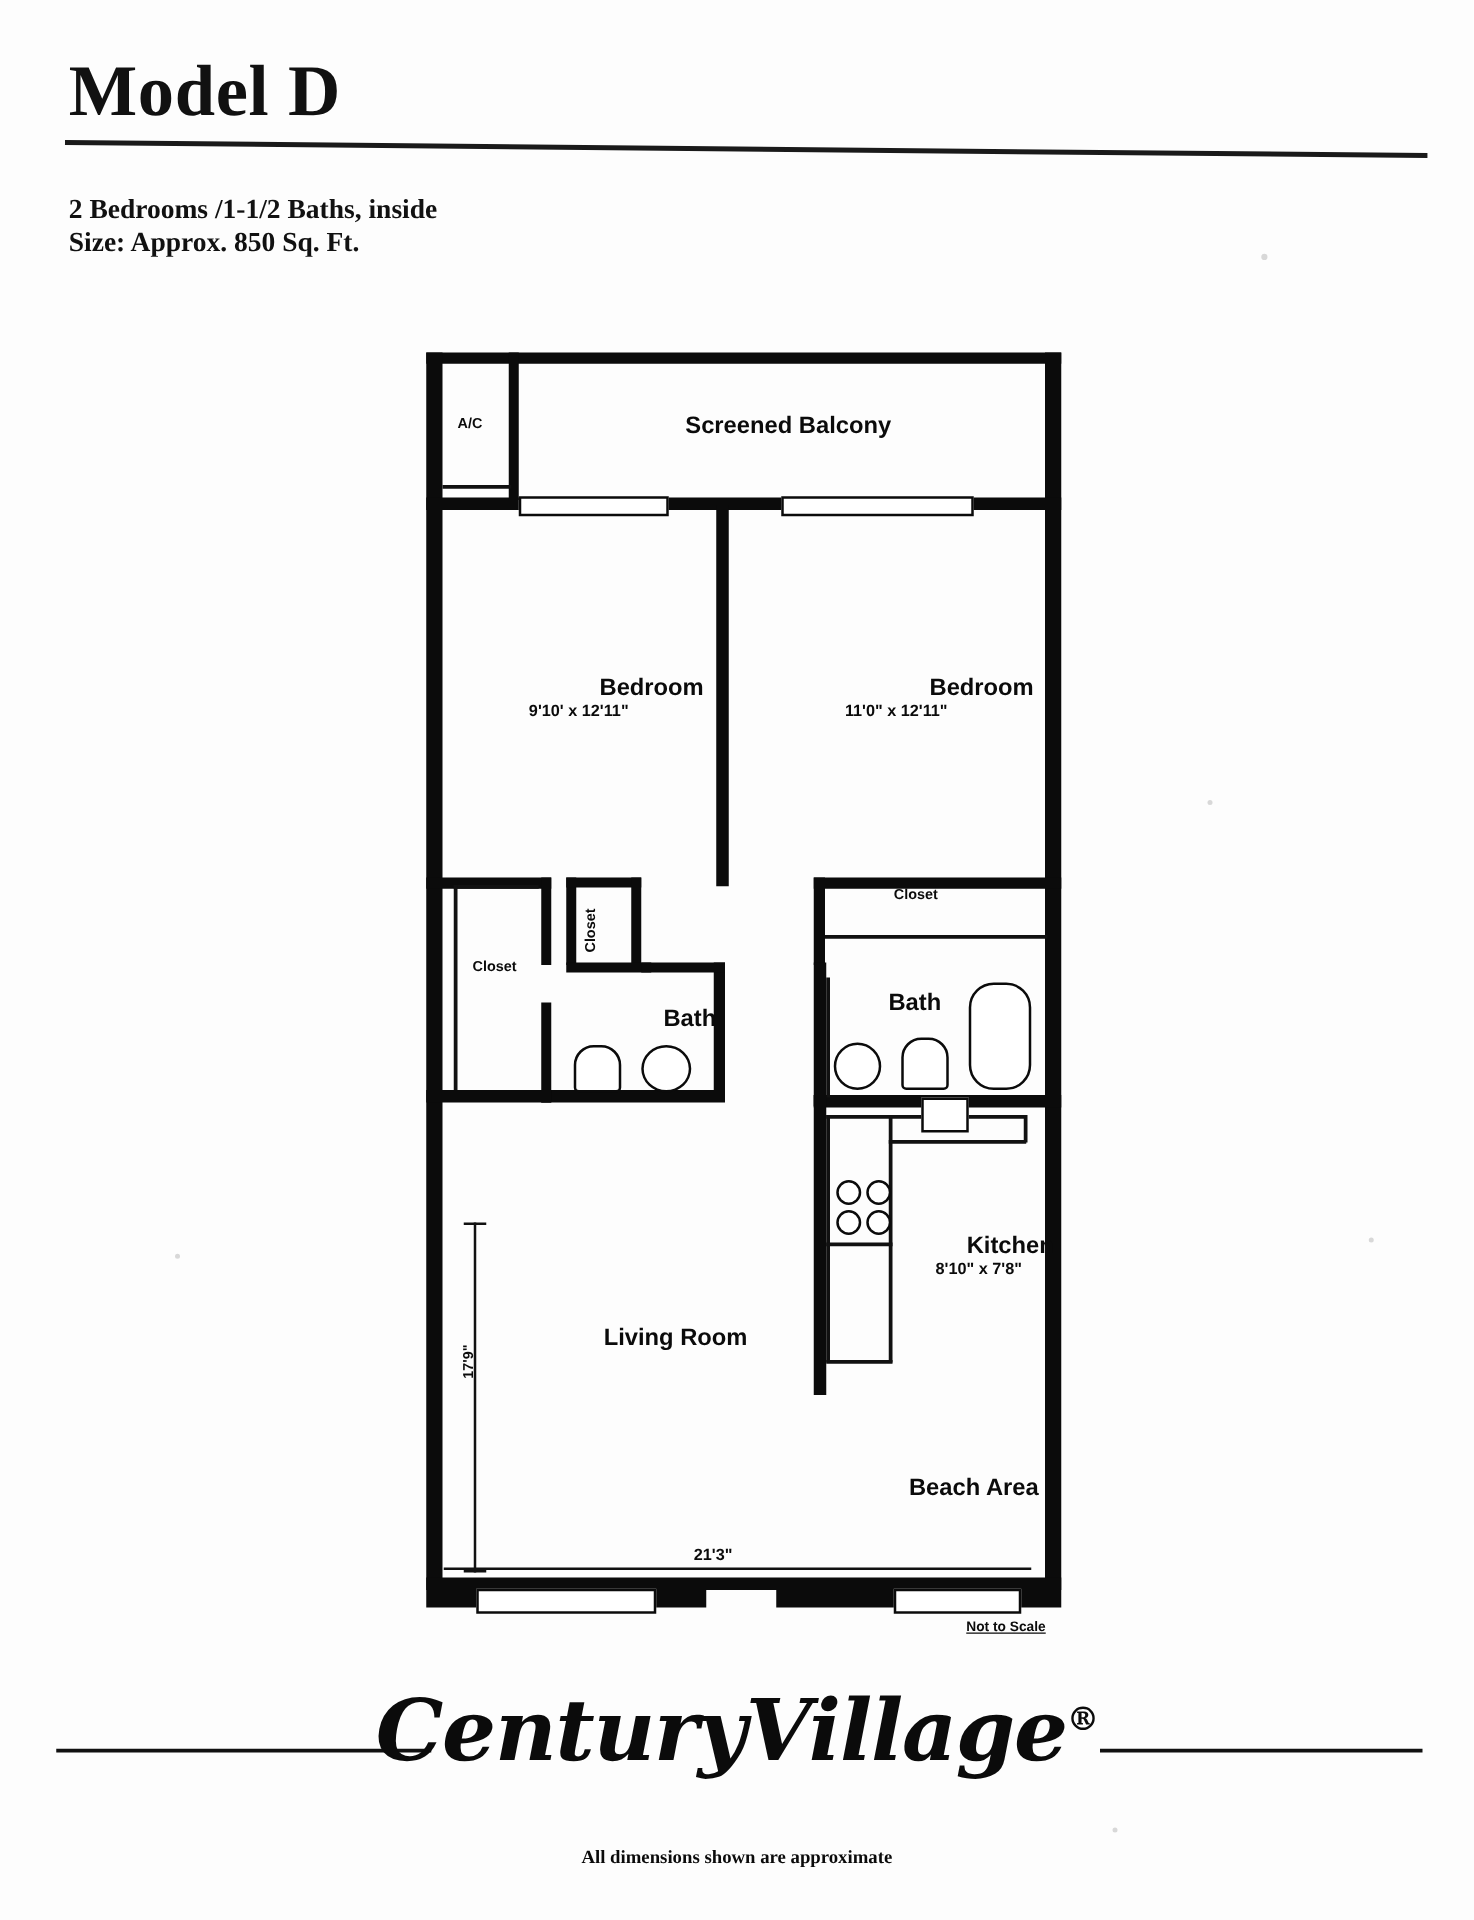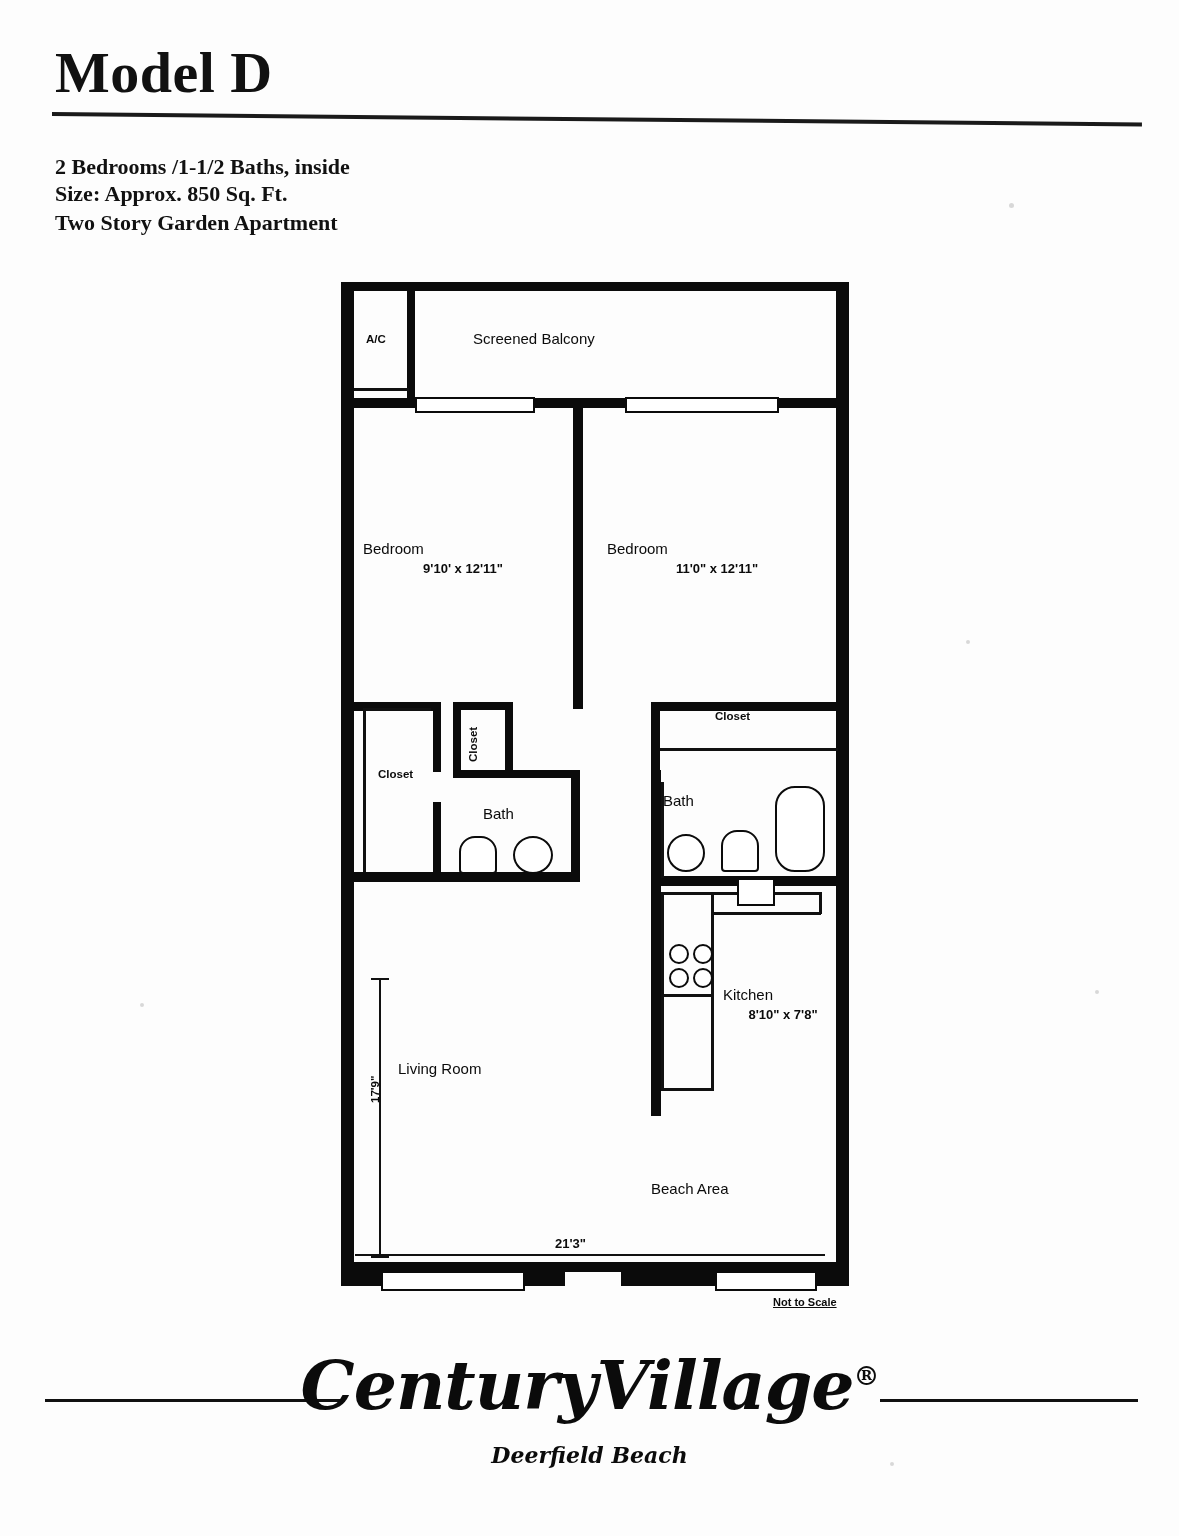--- a/index.html
+++ b/index.html
@@ -66,23 +66,23 @@
     position: absolute;
     background: #0b0b0b;
   }
   .thinline {
     position: absolute;
     background: #111111;
   }
   .room-label {
     position: absolute;
     font-family: "Liberation Sans", sans-serif;
-    font-weight: normal;
-    font-size: 15px;
-    text-align: left;
+    font-weight: bold;
+    font-size: 19px;
+    text-align: right;
     white-space: nowrap;
     color: #0b0b0b;
   }
   .room-dim {
     position: absolute;
     font-family: "Liberation Sans", sans-serif;
     font-weight: bold;
     font-size: 13px;
     text-align: center;
     white-space: nowrap;
@@ -196,21 +196,20 @@
 </style>
 </head>
 <body>
 
 <div id="page">
 
   <div class="title">Model D</div>
   <div class="title-rule"></div>
   <div class="subtitle sub1">2 Bedrooms /1-1/2 Baths, inside</div>
   <div class="subtitle sub2">Size: Approx. 850 Sq. Ft.</div>
-  <div class="subtitle sub3">Two Story Garden Apartment</div>
 
   <div id="plan">
 
     <div class="wall" style="left:8px; top:4px; width:508px; height:9px;"></div>
     <div class="wall" style="left:8px; top:4px; width:13px; height:990px;"></div>
     <div class="wall" style="left:503px; top:4px; width:13px; height:990px;"></div>
 
     <div class="wall" style="left:8px; top:120px; width:508px; height:10px;"></div>
 
     <div class="fixture" style="left:82px; top:119px; width:116px; height:12px; border-width:2px;"></div>
@@ -299,20 +298,20 @@
 
     <div class="thinline" style="left:22px; top:976px; width:470px; height:2px;"></div>
     <div class="dim-text" style="left:222px; top:958px;">21'3"</div>
 
     <div class="notscale" style="left:440px; top:1018px;text-decoration:underline;">Not to Scale</div>
   </div>
 
   <div class="logo-rule-left"></div>
   <div class="logo-rule-right"></div>
   <div class="logo"><span>CenturyVillage</span><span class="reg">®</span></div>
-  <div class="logo-sub">Deerfield Beach</div>
+  <div class="disclaimer">All dimensions shown are approximate</div>
 
   <div class="speck" style="left:1009px; top:203px; width:5px; height:5px;"></div>
   <div class="speck" style="left:966px; top:640px; width:4px; height:4px;"></div>
   <div class="speck" style="left:140px; top:1003px; width:4px; height:4px;"></div>
   <div class="speck" style="left:1095px; top:990px; width:4px; height:4px;"></div>
   <div class="speck" style="left:890px; top:1462px; width:4px; height:4px;"></div>
 </div>
 
 </body></html>

